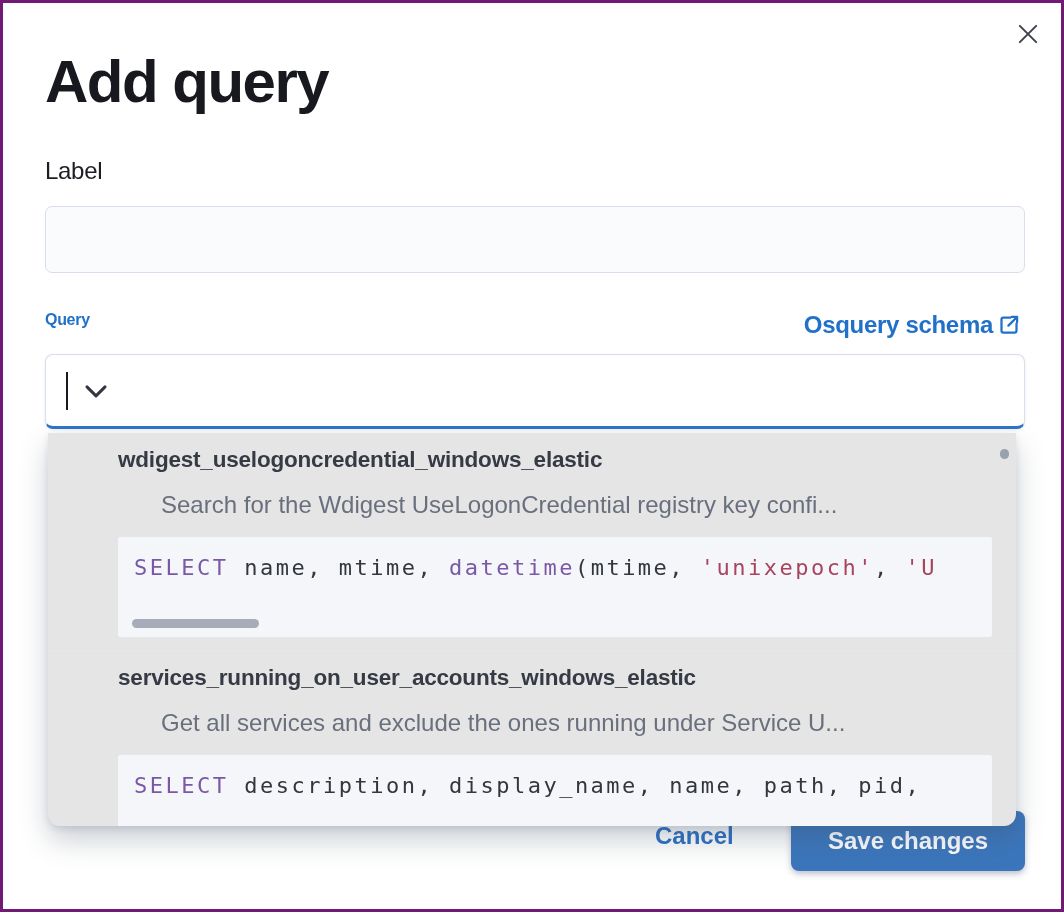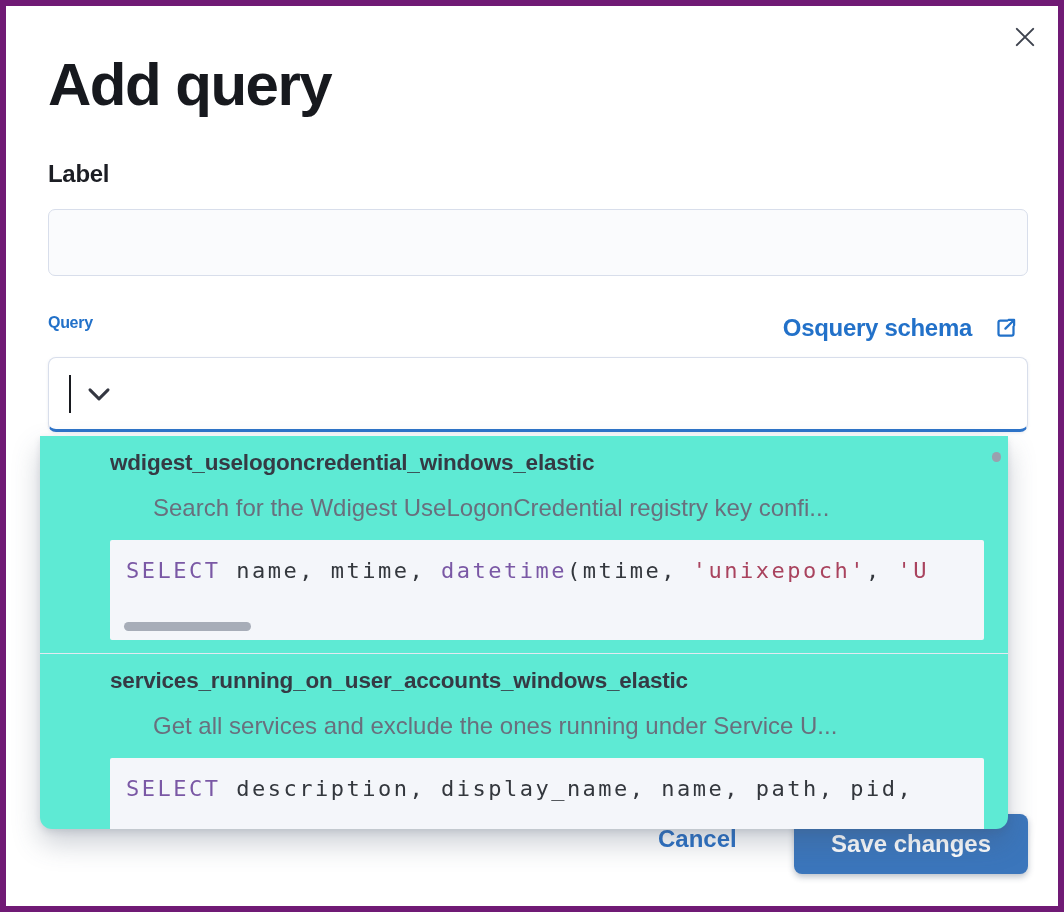--- a/index.html
+++ b/index.html
@@ -1,53 +1,53 @@
 <!DOCTYPE html>
 <html><head>
 <meta charset="utf-8">
 <style>
   * { margin:0; padding:0; box-sizing:border-box; }
   html,body { background:#fff; }
   body { font-family:"Liberation Sans","DejaVu Sans",sans-serif; }
 
   .frame {
     position:relative; width:1064px; height:912px;
-    background:#fff; border:6px solid #701a75; overflow:hidden;
+    background:#fff; border:3px solid #701a75; overflow:hidden;
   }
 
   
   .close-btn {
     position:absolute; top:14px; right:16px; width:34px; height:34px;
     background:none; border:none; cursor:pointer; z-index:4;
     display:flex; align-items:center; justify-content:center;
   }
   .modal-title {
     position:absolute; left:42px; top:44px;
     font-size:60px; font-weight:700; color:#17191e; letter-spacing:-1.5px;
   }
 
   
   .field-label {
     position:absolute; left:42px; top:154px;
-    font-size:24px; font-weight:700; color:#1c1e24; letter-spacing:-0.3px;
+    font-size:24px; font-weight:400; color:#1c1e24; letter-spacing:-0.3px;
   }
   .label-input {
     position:absolute; left:42px; top:203px; width:980px; height:67px;
     background:#fafbfd; border:1px solid #d8deeb; border-radius:7px;
     font-size:23px; color:#343741; padding:0 20px; outline:none;
   }
 
   
   .query-label {
     position:absolute; left:42px; top:308px;
     font-size:16px; font-weight:700; color:#2271c9; letter-spacing:-0.3px;
   }
   .schema-link {
     position:absolute; right:40px; top:308px;
-    display:flex; align-items:center; gap:22px;
+    display:flex; align-items:center; gap:4px;
     font-size:24px; font-weight:600; color:#2271c9;
     text-decoration:none; letter-spacing:-0.3px;
   }
 
   
   .combo {
     position:absolute; left:42px; top:351px; width:980px; height:75px;
     background:#fff; border:1px solid #d8deeb; border-bottom:3px solid #2e74c9;
     border-radius:8px; box-shadow:0 1px 3px rgba(140,150,170,.18);
     display:flex; align-items:center; padding:0 20px; z-index:2;
@@ -72,22 +72,22 @@
   }
   .save-btn {
     position:absolute; left:788px; top:808px; width:234px; height:60px;
     background:#3b76bc; border:none; border-radius:8px; cursor:pointer;
     font-family:inherit; font-size:24px; font-weight:600; color:#fff;
     box-shadow:0 3px 6px rgba(30,50,80,.3); z-index:1;
   }
 
   
   .dropdown {
-    position:absolute; left:34px; top:430px; width:968px; height:393px;
-    background:#5eead4; border-radius:0 0 12px 12px;
+    position:absolute; left:45px; top:430px; width:968px; height:393px;
+    background:#e5e5e5; border-radius:0 0 12px 12px;
     box-shadow:0 14px 28px rgba(70,82,104,.28), 0 3px 6px rgba(70,82,104,.14);
     overflow:hidden; z-index:3;
   }
   .opt-title {
     position:absolute; left:70px; right:30px; line-height:30px;
     font-size:22.5px; font-weight:700; color:#353a44; letter-spacing:-0.2px;
     white-space:nowrap; overflow:hidden;
   }
   .opt-desc {
     position:absolute; left:70px; right:30px; line-height:30px;

